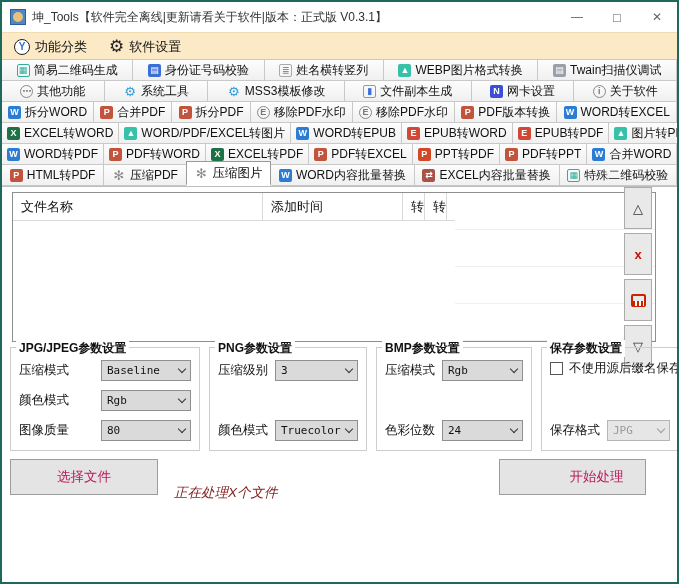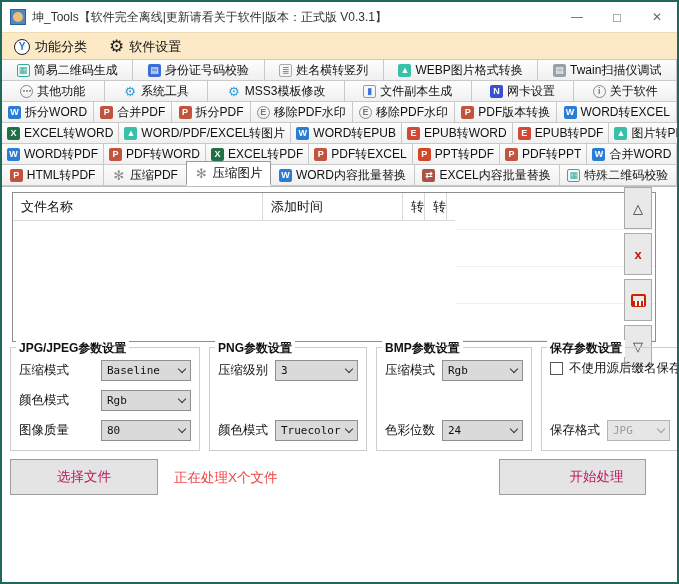--- a/index.html
+++ b/index.html
@@ -51,21 +51,21 @@
   .select{width:90px;height:21px;background:#DADADA;border:1px solid #8F8F8F;display:flex;align-items:center;justify-content:space-between;padding:0 5px;font-family:"DejaVu Sans Mono",monospace;font-size:11px;color:#111;margin-left:auto;}
   .select .chev{width:6px;height:6px;border-right:1px solid #333;border-bottom:1px solid #333;transform:rotate(45deg);margin-top:-3px;flex:0 0 auto;}
   .select.disabled{background:#E6E6E6;border-color:#B5B5B5;color:#9a9a9a;}
   .select.disabled .chev{border-color:#9a9a9a;}
   .cbrow{display:flex;align-items:center;gap:6px;font-size:12.5px;color:#111;white-space:nowrap;}
   .checkbox{width:13px;height:13px;border:1px solid #555;background:#fff;flex:0 0 auto;}
 
   .footer-btn{position:absolute;height:36px;background:#E4E4E4;border:1px solid #9c9c9c;display:flex;align-items:center;justify-content:center;font-size:13.5px;color:#be185d;}
   .btn-select{left:8px;top:272px;width:148px;}
   .btn-start{left:497px;top:272px;width:147px;padding-left:48px;}
-  .status-text{position:absolute;left:172px;top:282px;font-size:13.5px;color:#ef4444;}
+  .status-text{position:absolute;left:172px;top:297px;font-size:13.5px;color:#7f1d1d;font-style:italic;}
 </style>
 </head>
 <body>
 
 <div class="window">
 
   <div class="titlebar">
     <span class="app-icon">
         <i></i>
       </span>

